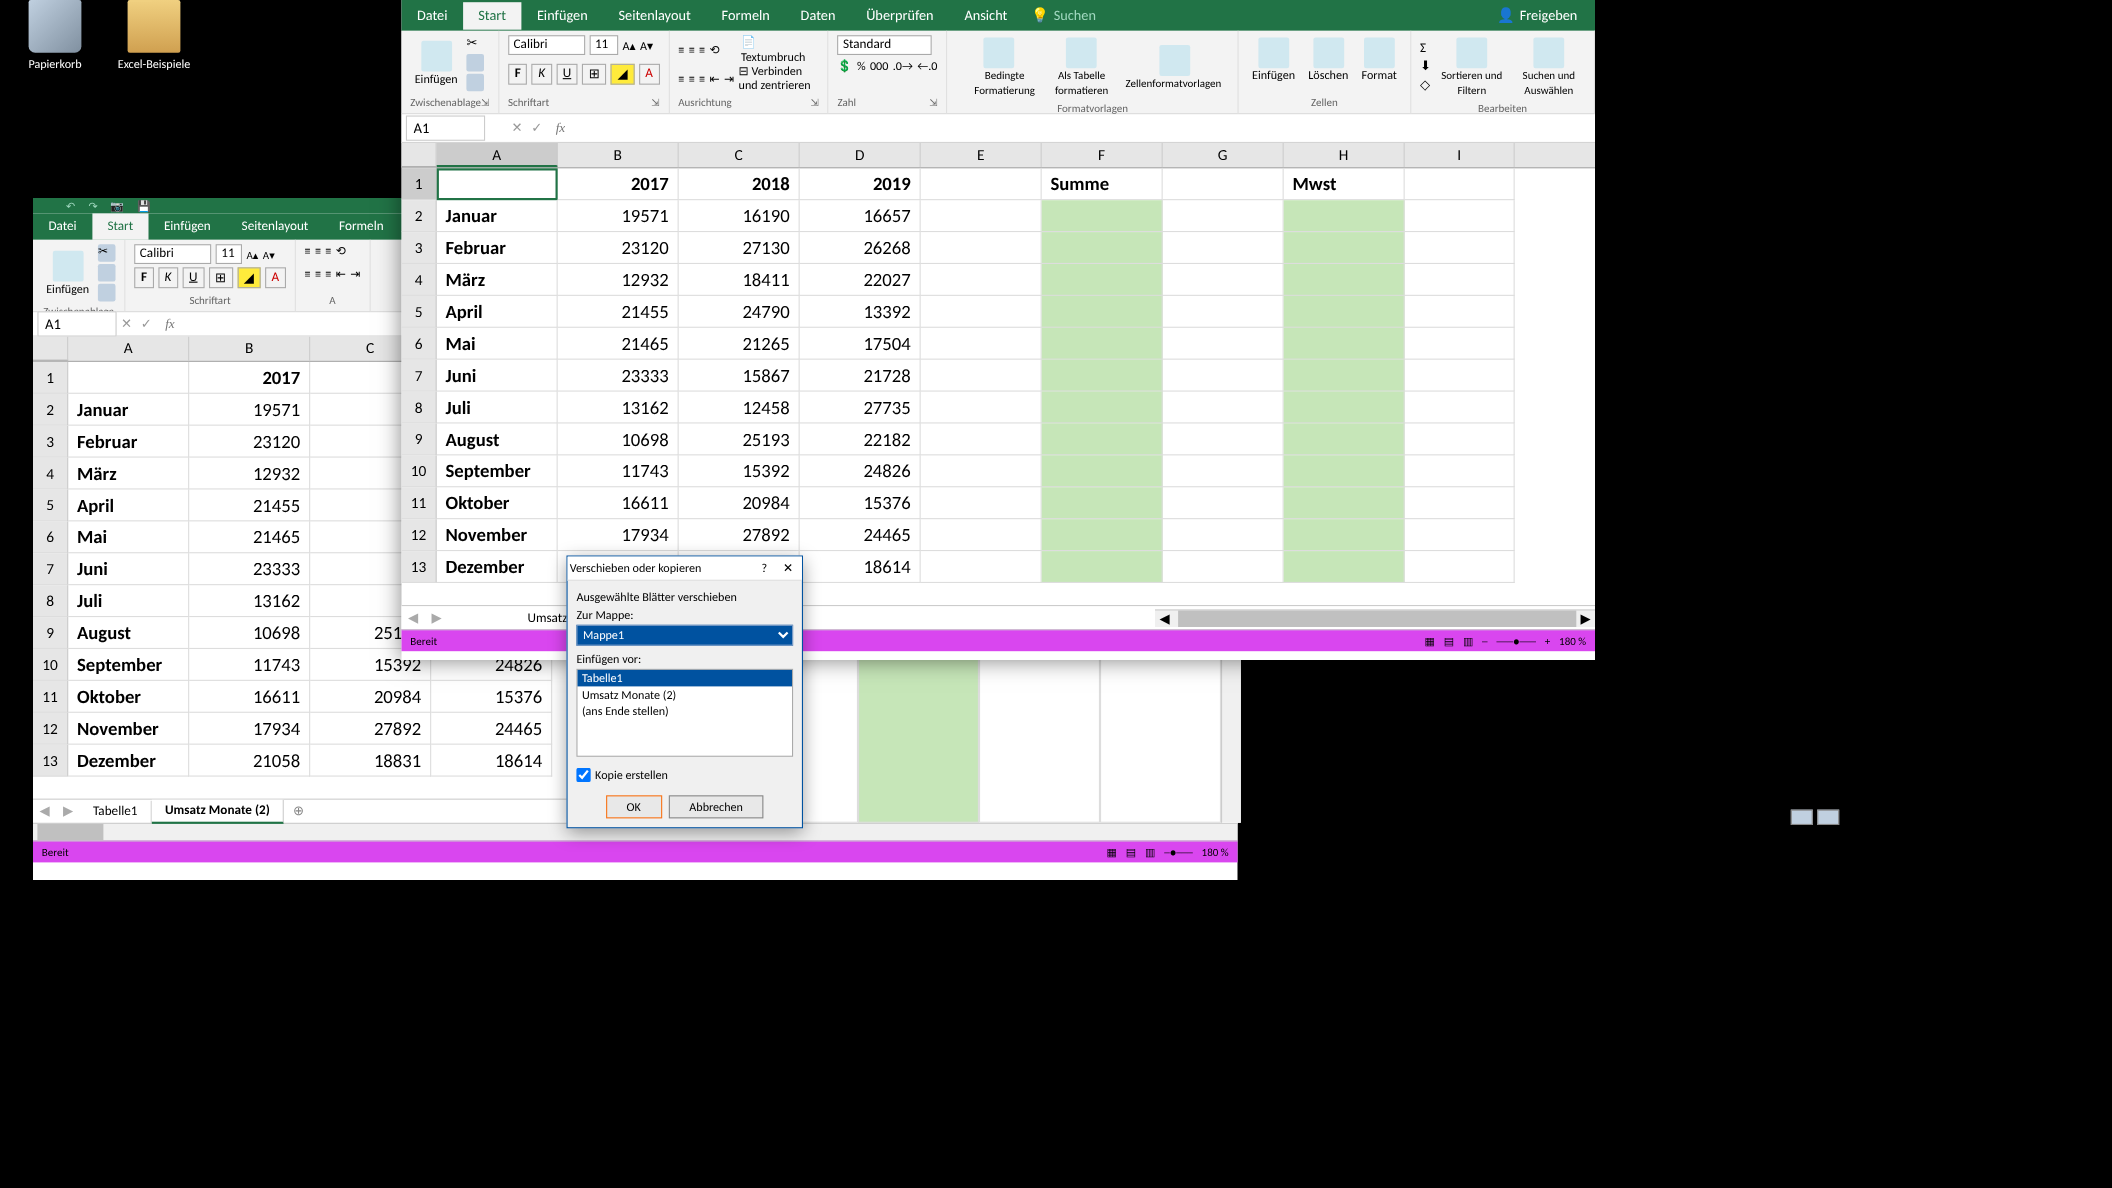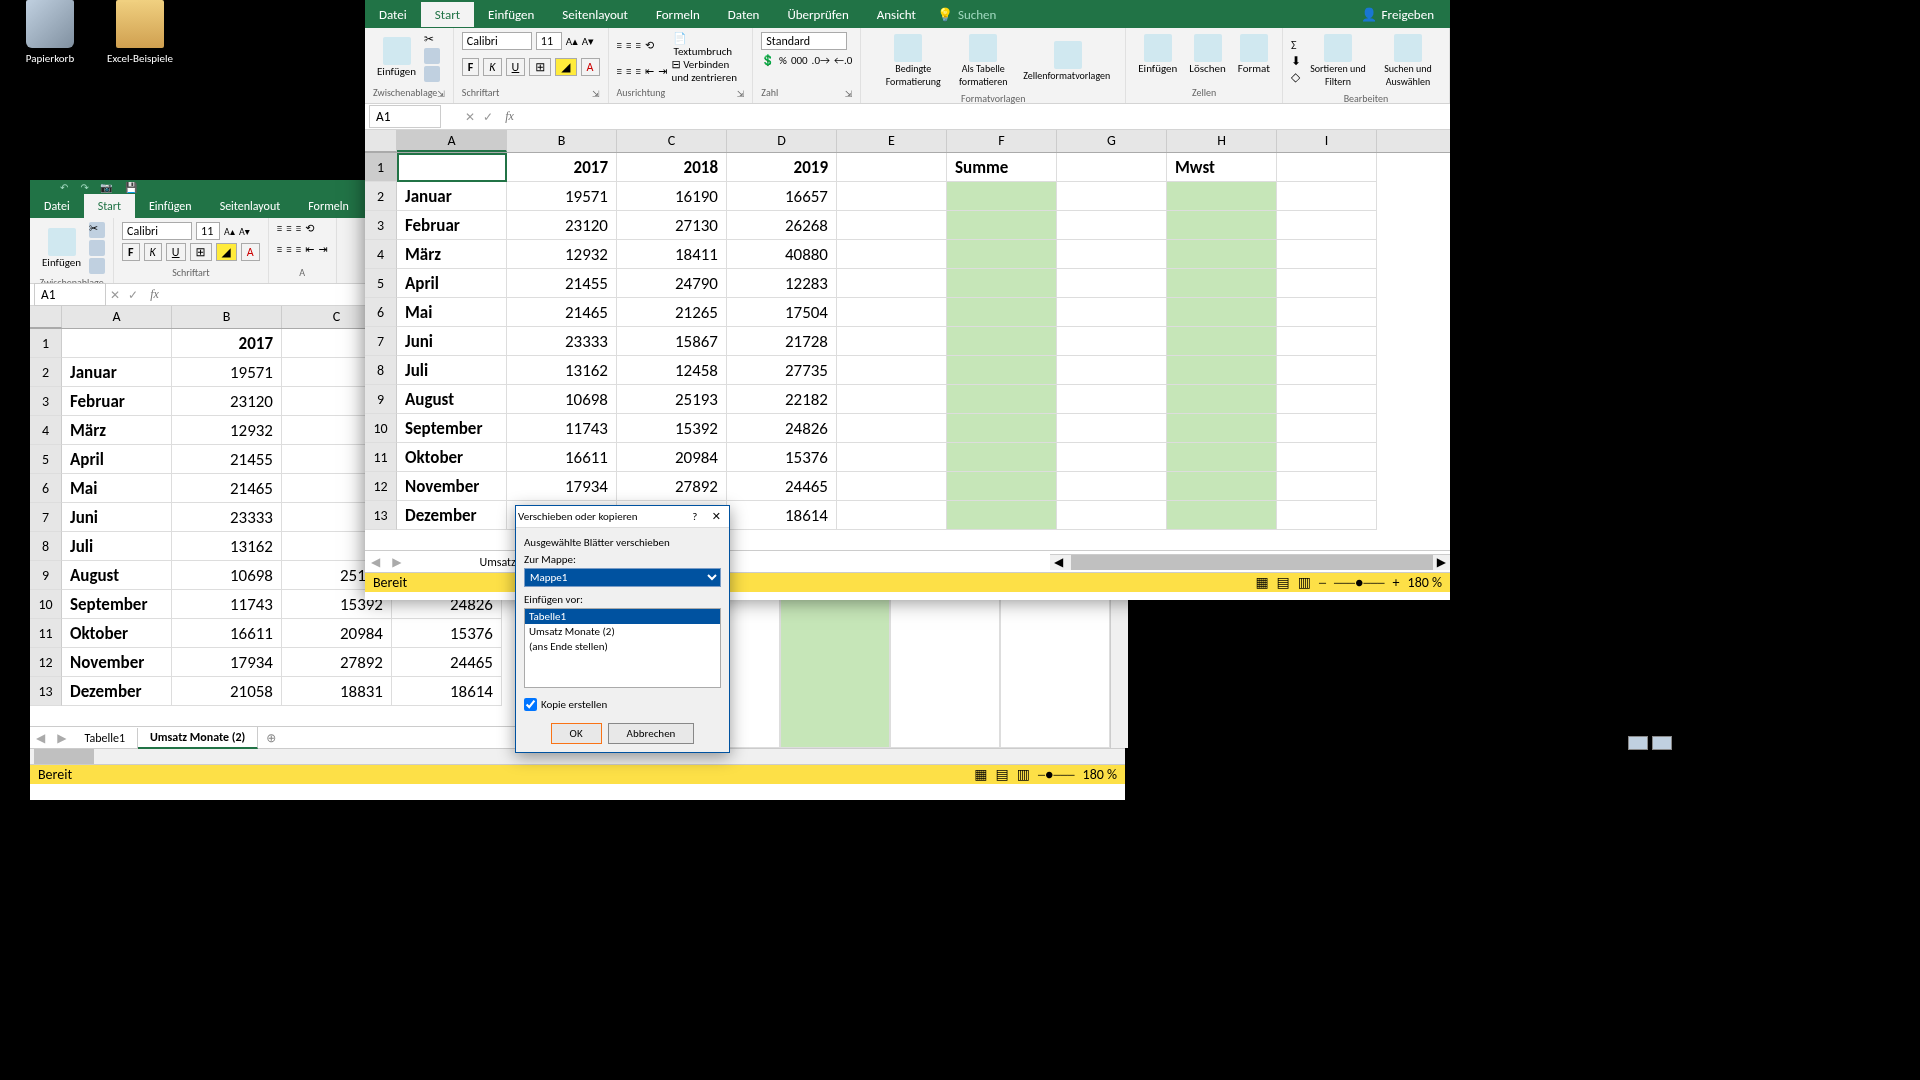--- a/index.html
+++ b/index.html
@@ -61,21 +61,21 @@
 
 .wA { width: 110px; } .wB { width: 110px; } .wC { width: 110px; } .wD { width: 110px; } .wE { width: 110px; } .wF { width: 110px; } .wG { width: 110px; } .wH { width: 110px; } .wI { width: 100px; }
 
 
 .sheet-tabs { height: 22px; background: #fff; border-top: 1px solid #ccc; display: flex; align-items: center; font-size: 12px; }
 .sheet-tab { padding: 3px 12px; border-right: 1px solid #ccc; }
 .sheet-tab.active { background: #fff; border-bottom: 2px solid #217346; font-weight: bold; }
 .sheet-add { padding: 0 8px; color: #888; }
 
 
-.status-bar { height: 20px; background: #fde047; border-top: 1px solid #ccc; display: flex; align-items: center; font-size: 14px; padding: 0 8px; justify-content: space-between; }
+.status-bar { height: 20px; background: #d946ef; border-top: 1px solid #ccc; display: flex; align-items: center; font-size: 10px; padding: 0 8px; justify-content: space-between; }
 
 
 .sec-win { position: absolute; left: 30px; top: 180px; width: 1095px; height: 620px; background: #fff; box-shadow: 0 0 10px rgba(0,0,0,0.4); }
 .sec-win .ribbon-tabs { font-size: 12px; height: 24px; }
 .sec-win .ribbon { height: 66px; }
 .sec-win .formula-bar { height: 22px; }
 .sec-win .cell { font-size: 17px; height: 29px; }
 .sec-win .row-header { height: 29px; line-height: 29px; }
 
 .sec-win .wA { width: 110px; } .sec-win .wB { width: 110px; } .sec-win .wC { width: 110px; } .sec-win .wD { width: 110px; }
@@ -542,32 +542,32 @@
             <div class="cell wE"></div>
             <div class="cell wF green"></div>
             <div class="cell wG"></div>
             <div class="cell wH green"></div>
             <div class="cell wI"></div>
           </div>
           <div class="cell-row">
             <div class="cell wA bold">März</div>
             <div class="cell wB right">12932</div>
             <div class="cell wC right">18411</div>
-            <div class="cell wD right">40880</div>
+            <div class="cell wD right">22027</div>
             <div class="cell wE"></div>
             <div class="cell wF green"></div>
             <div class="cell wG"></div>
             <div class="cell wH green"></div>
             <div class="cell wI"></div>
           </div>
           <div class="cell-row">
             <div class="cell wA bold">April</div>
             <div class="cell wB right">21455</div>
             <div class="cell wC right">24790</div>
-            <div class="cell wD right">12283</div>
+            <div class="cell wD right">13392</div>
             <div class="cell wE"></div>
             <div class="cell wF green"></div>
             <div class="cell wG"></div>
             <div class="cell wH green"></div>
             <div class="cell wI"></div>
           </div>
           <div class="cell-row">
             <div class="cell wA bold">Mai</div>
             <div class="cell wB right">21465</div>
             <div class="cell wC right">21265</div>

